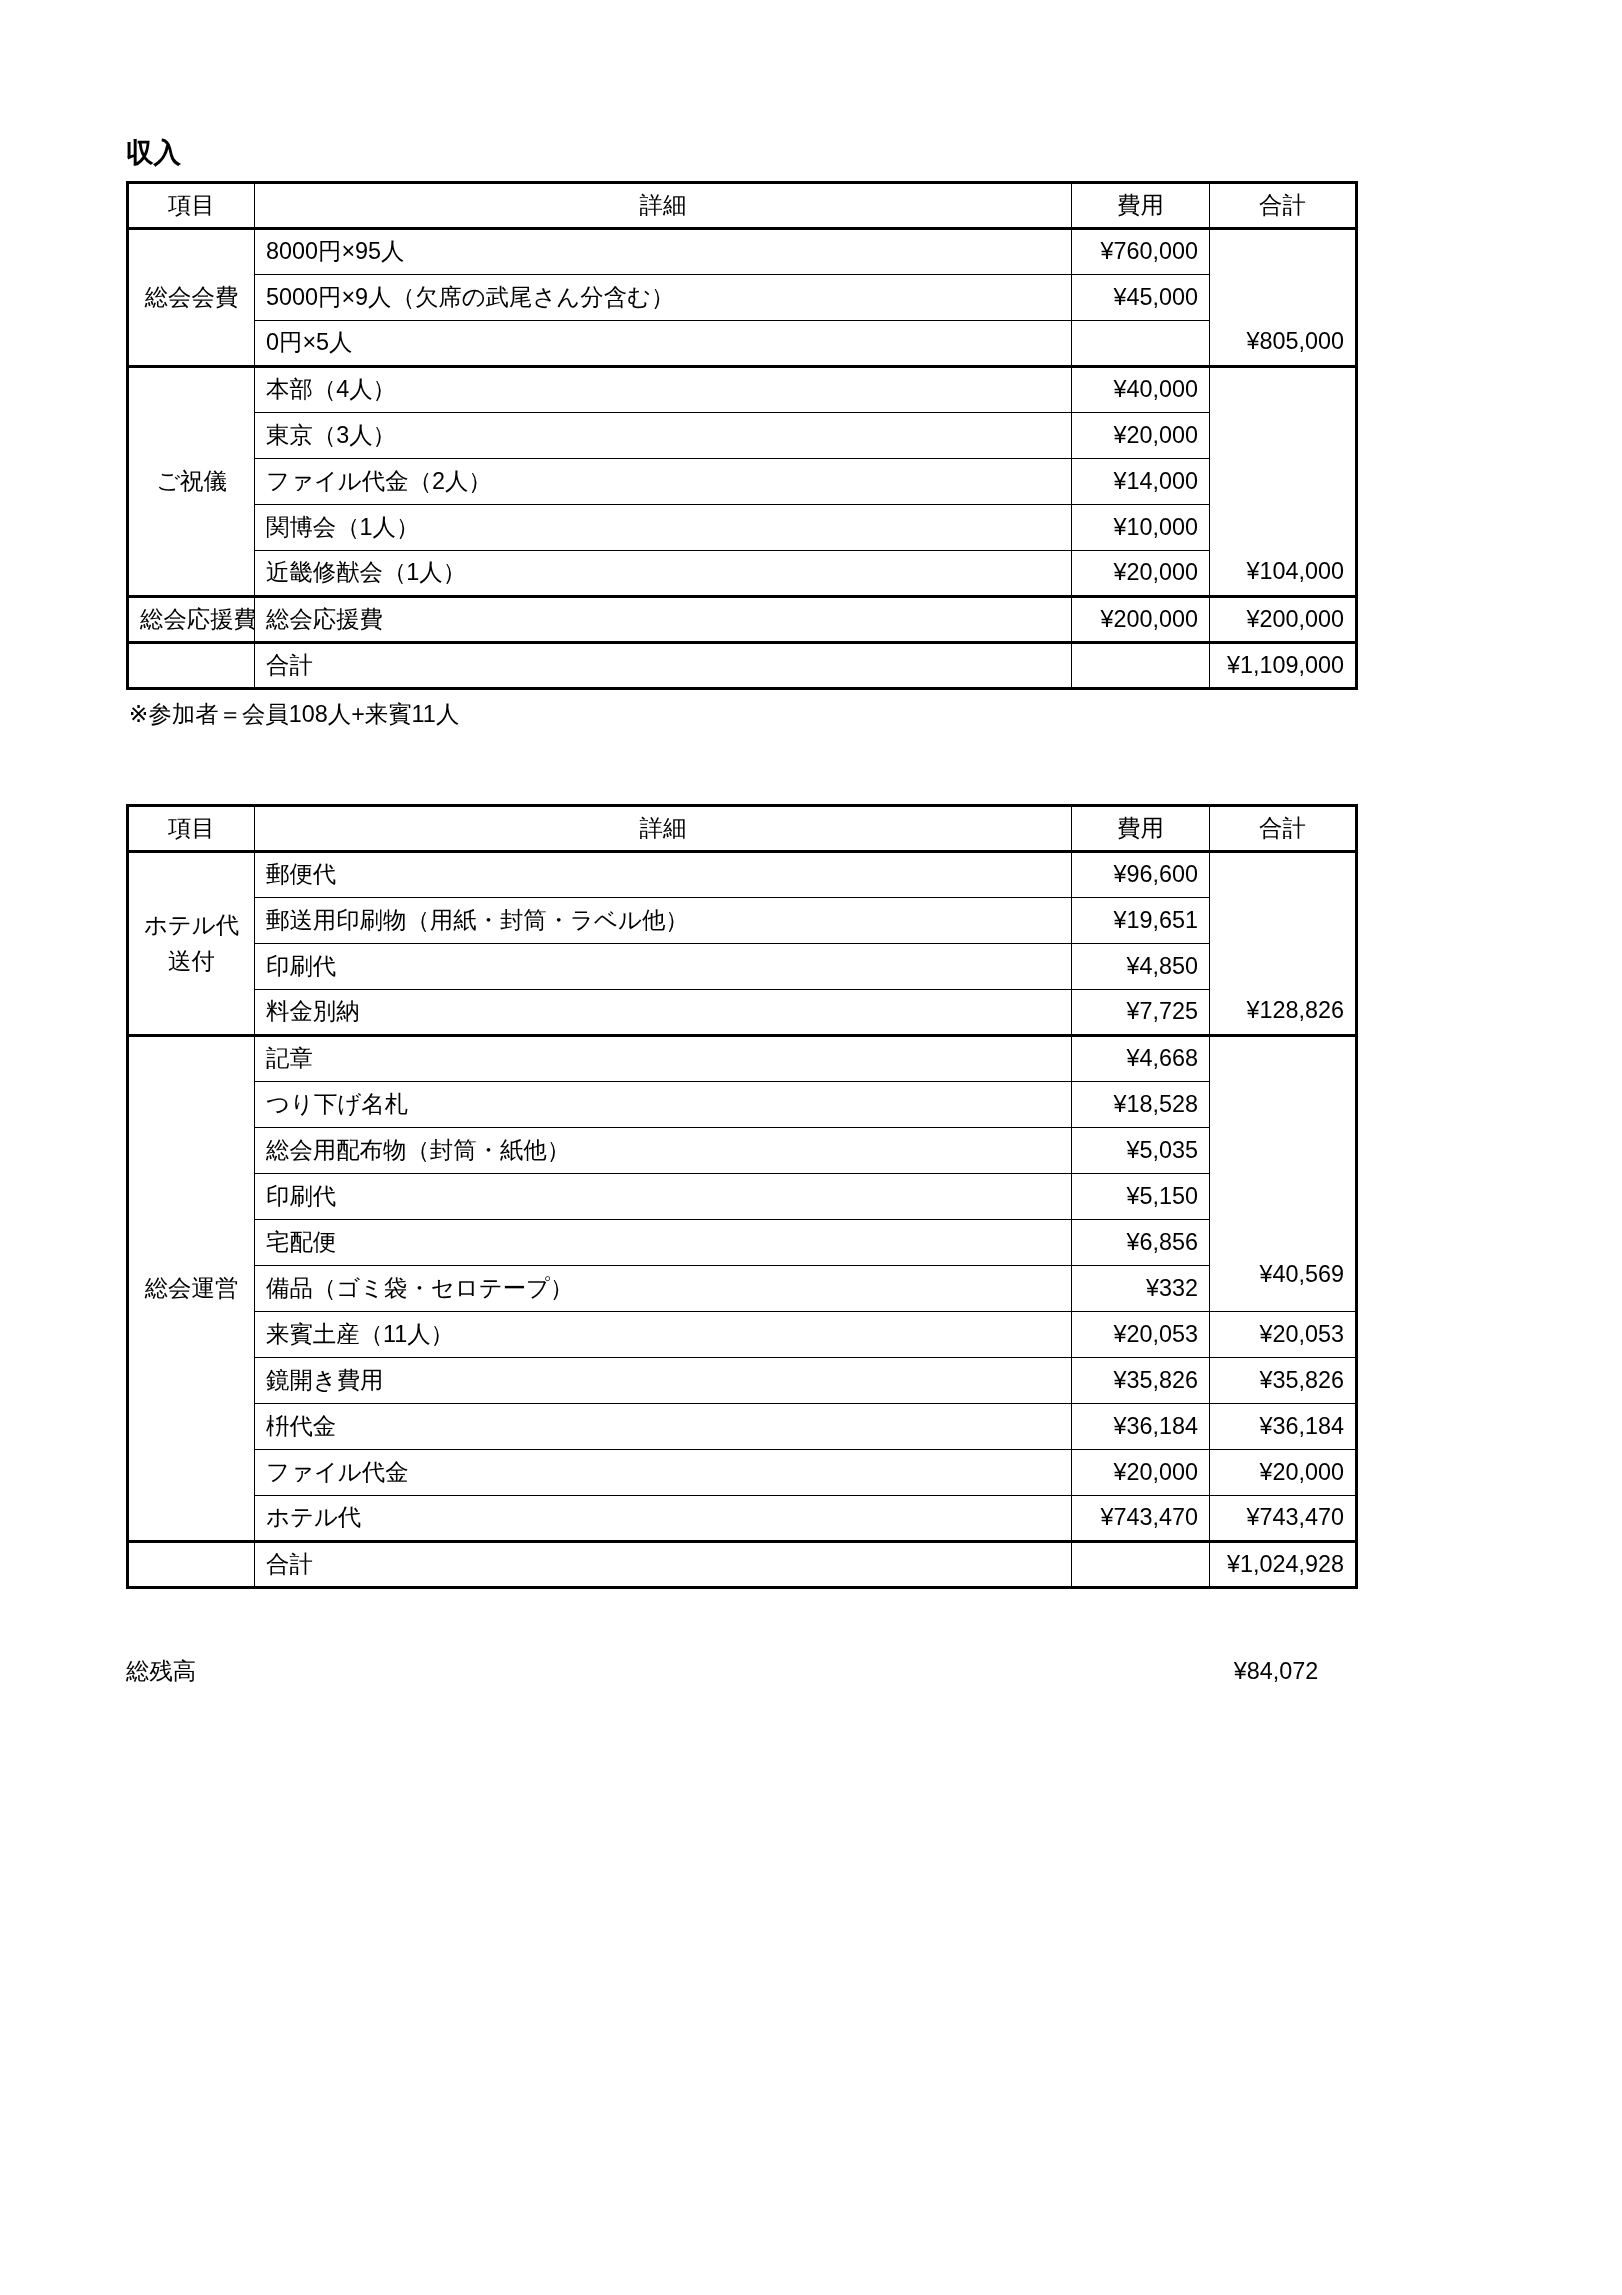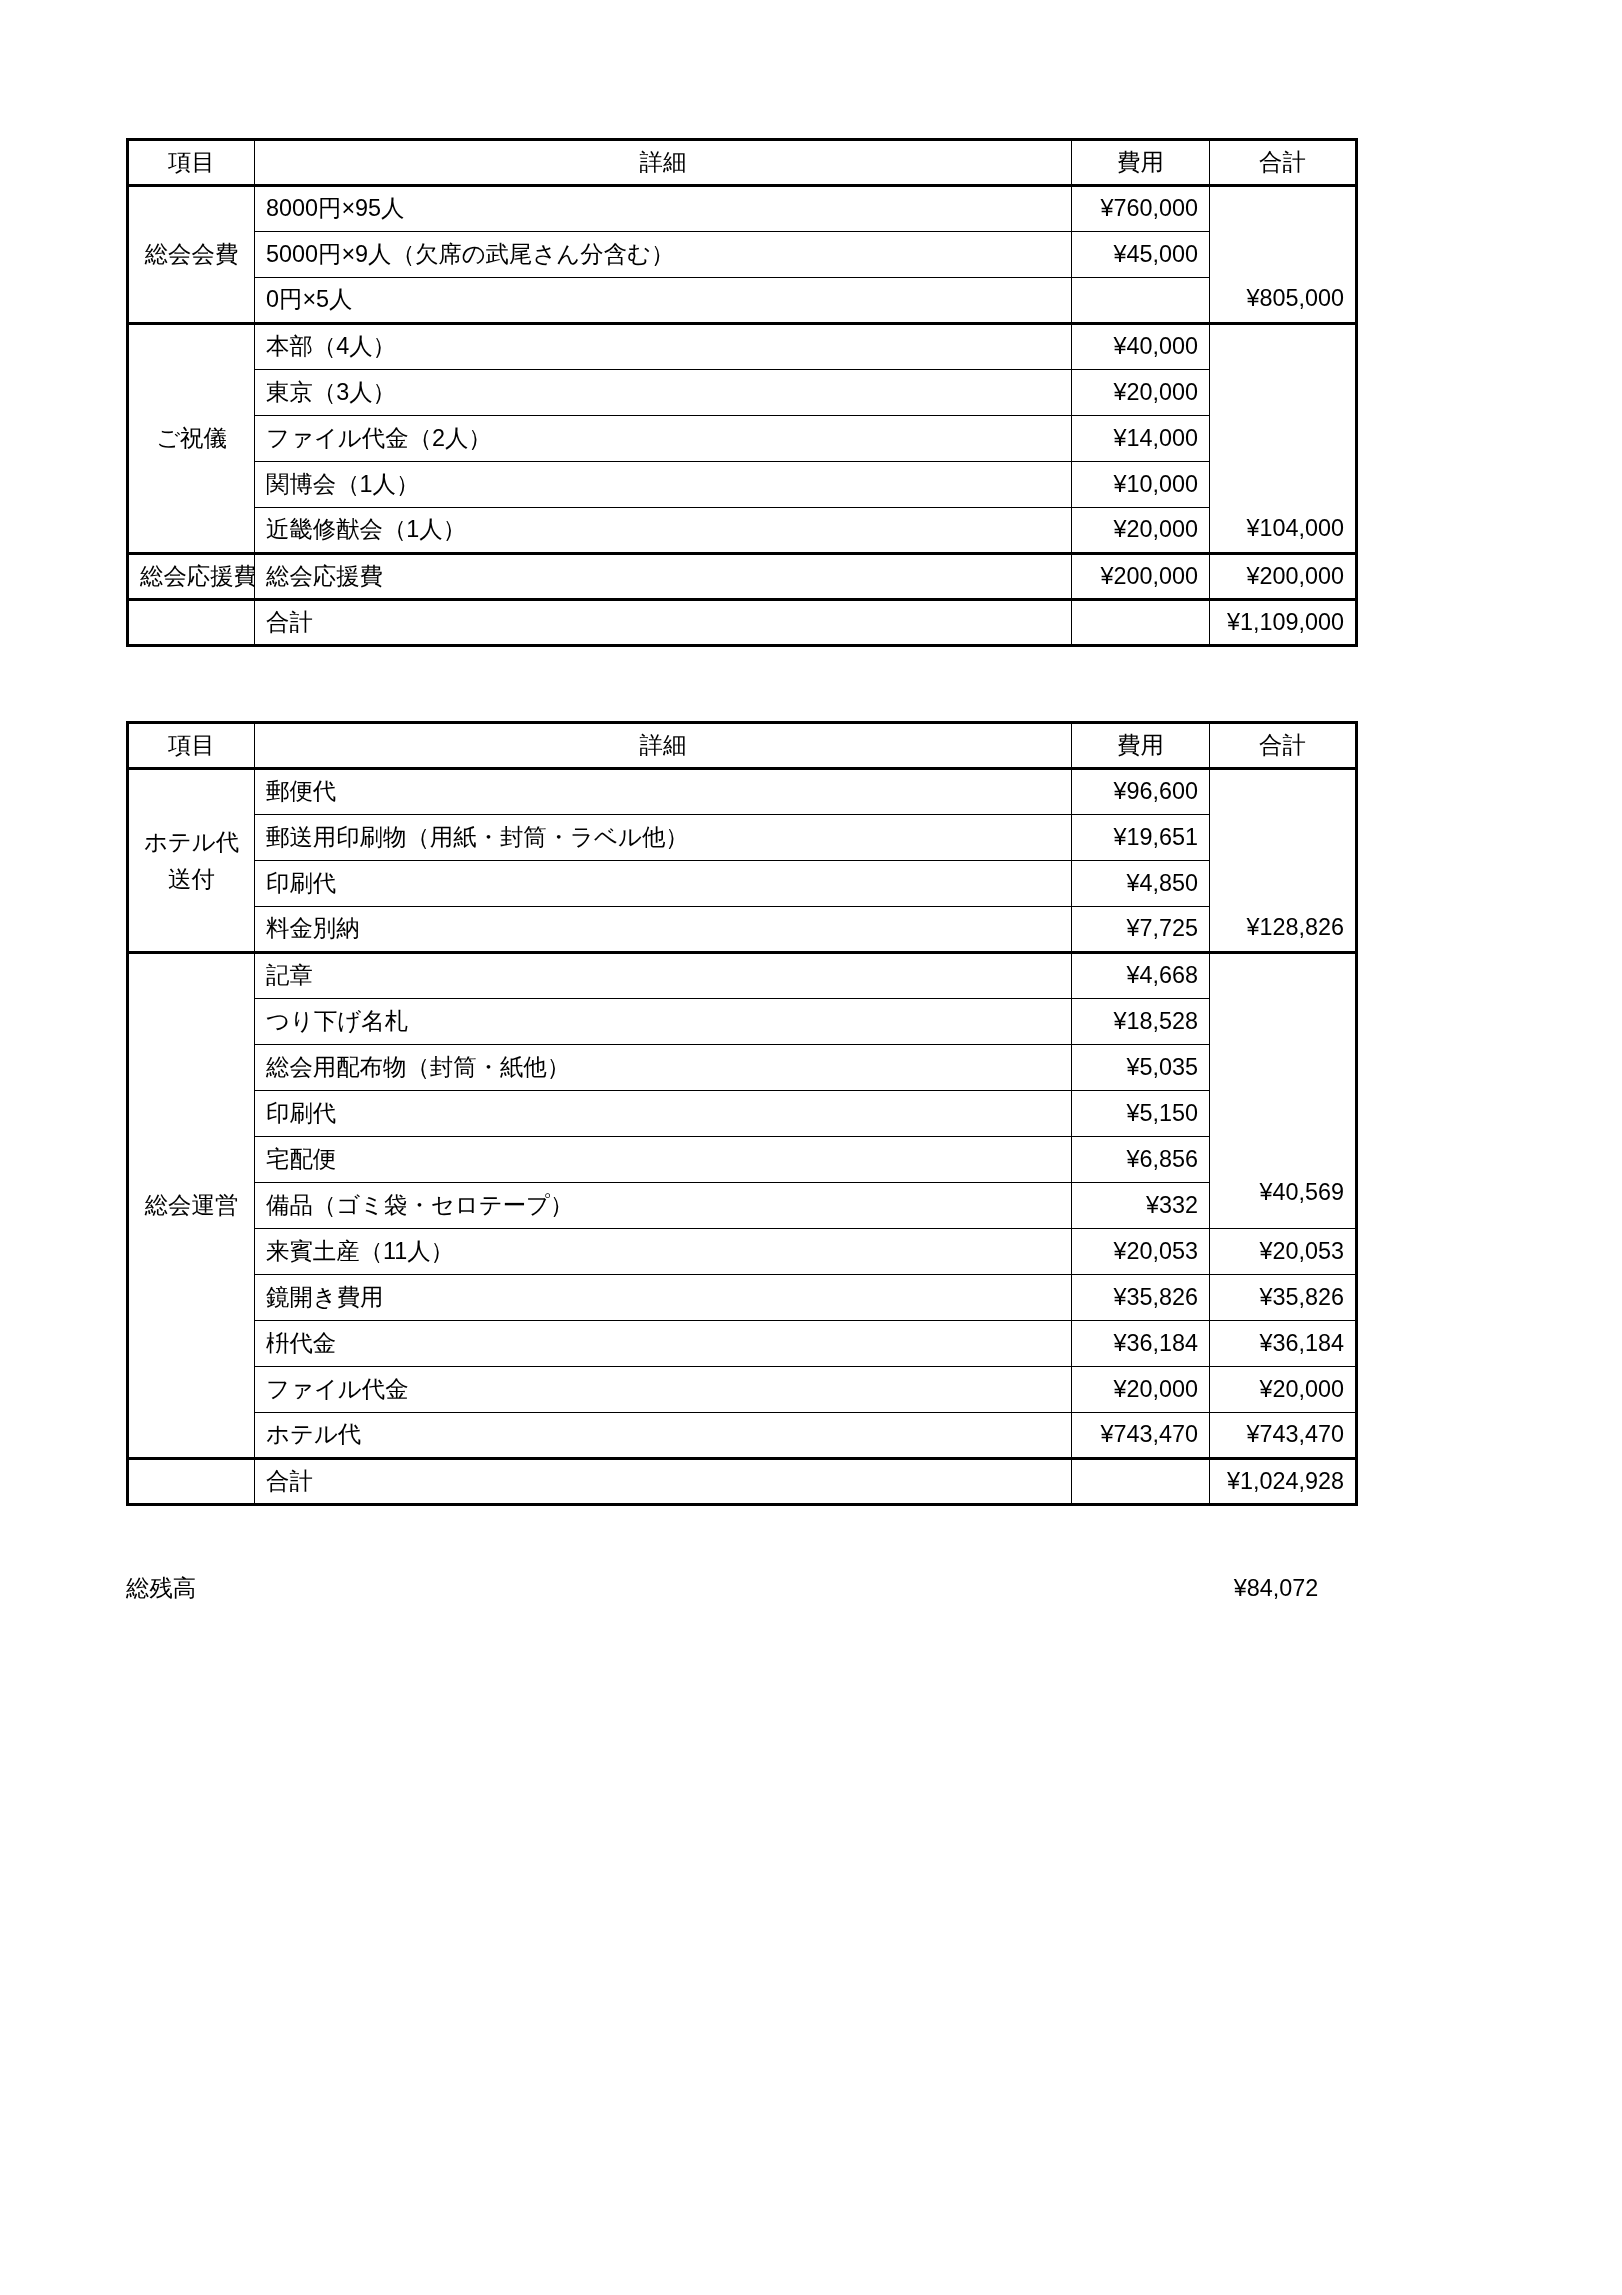--- a/index.html
+++ b/index.html
@@ -117,20 +117,21 @@
     padding-right: 11px;
     box-sizing: border-box;
   }
 </style>
 </head>
 <body>
 
 <div class="page">
 
 
+  <div class="section-heading">収入</div>
 
   <table class="ledger">
     <colgroup>
       <col class="c-item">
         <col class="c-detail">
         <col class="c-cost">
         <col class="c-total">
     </colgroup>
     <thead>
       <tr class="head-row">
@@ -189,20 +190,21 @@
 
       <tr class="grand">
         <td class="item"></td>
         <td class="detail">合計</td>
         <td class="cost"></td>
         <td class="total">¥1,109,000</td>
       </tr>
     </tbody>
   </table>
 
+  <div class="footnote">※参加者＝会員108人+来賓11人</div>
 
   <div class="gap-between-sections"></div>
 
 
   <table class="ledger">
     <colgroup>
       <col class="c-item">
         <col class="c-detail">
         <col class="c-cost">
         <col class="c-total">

